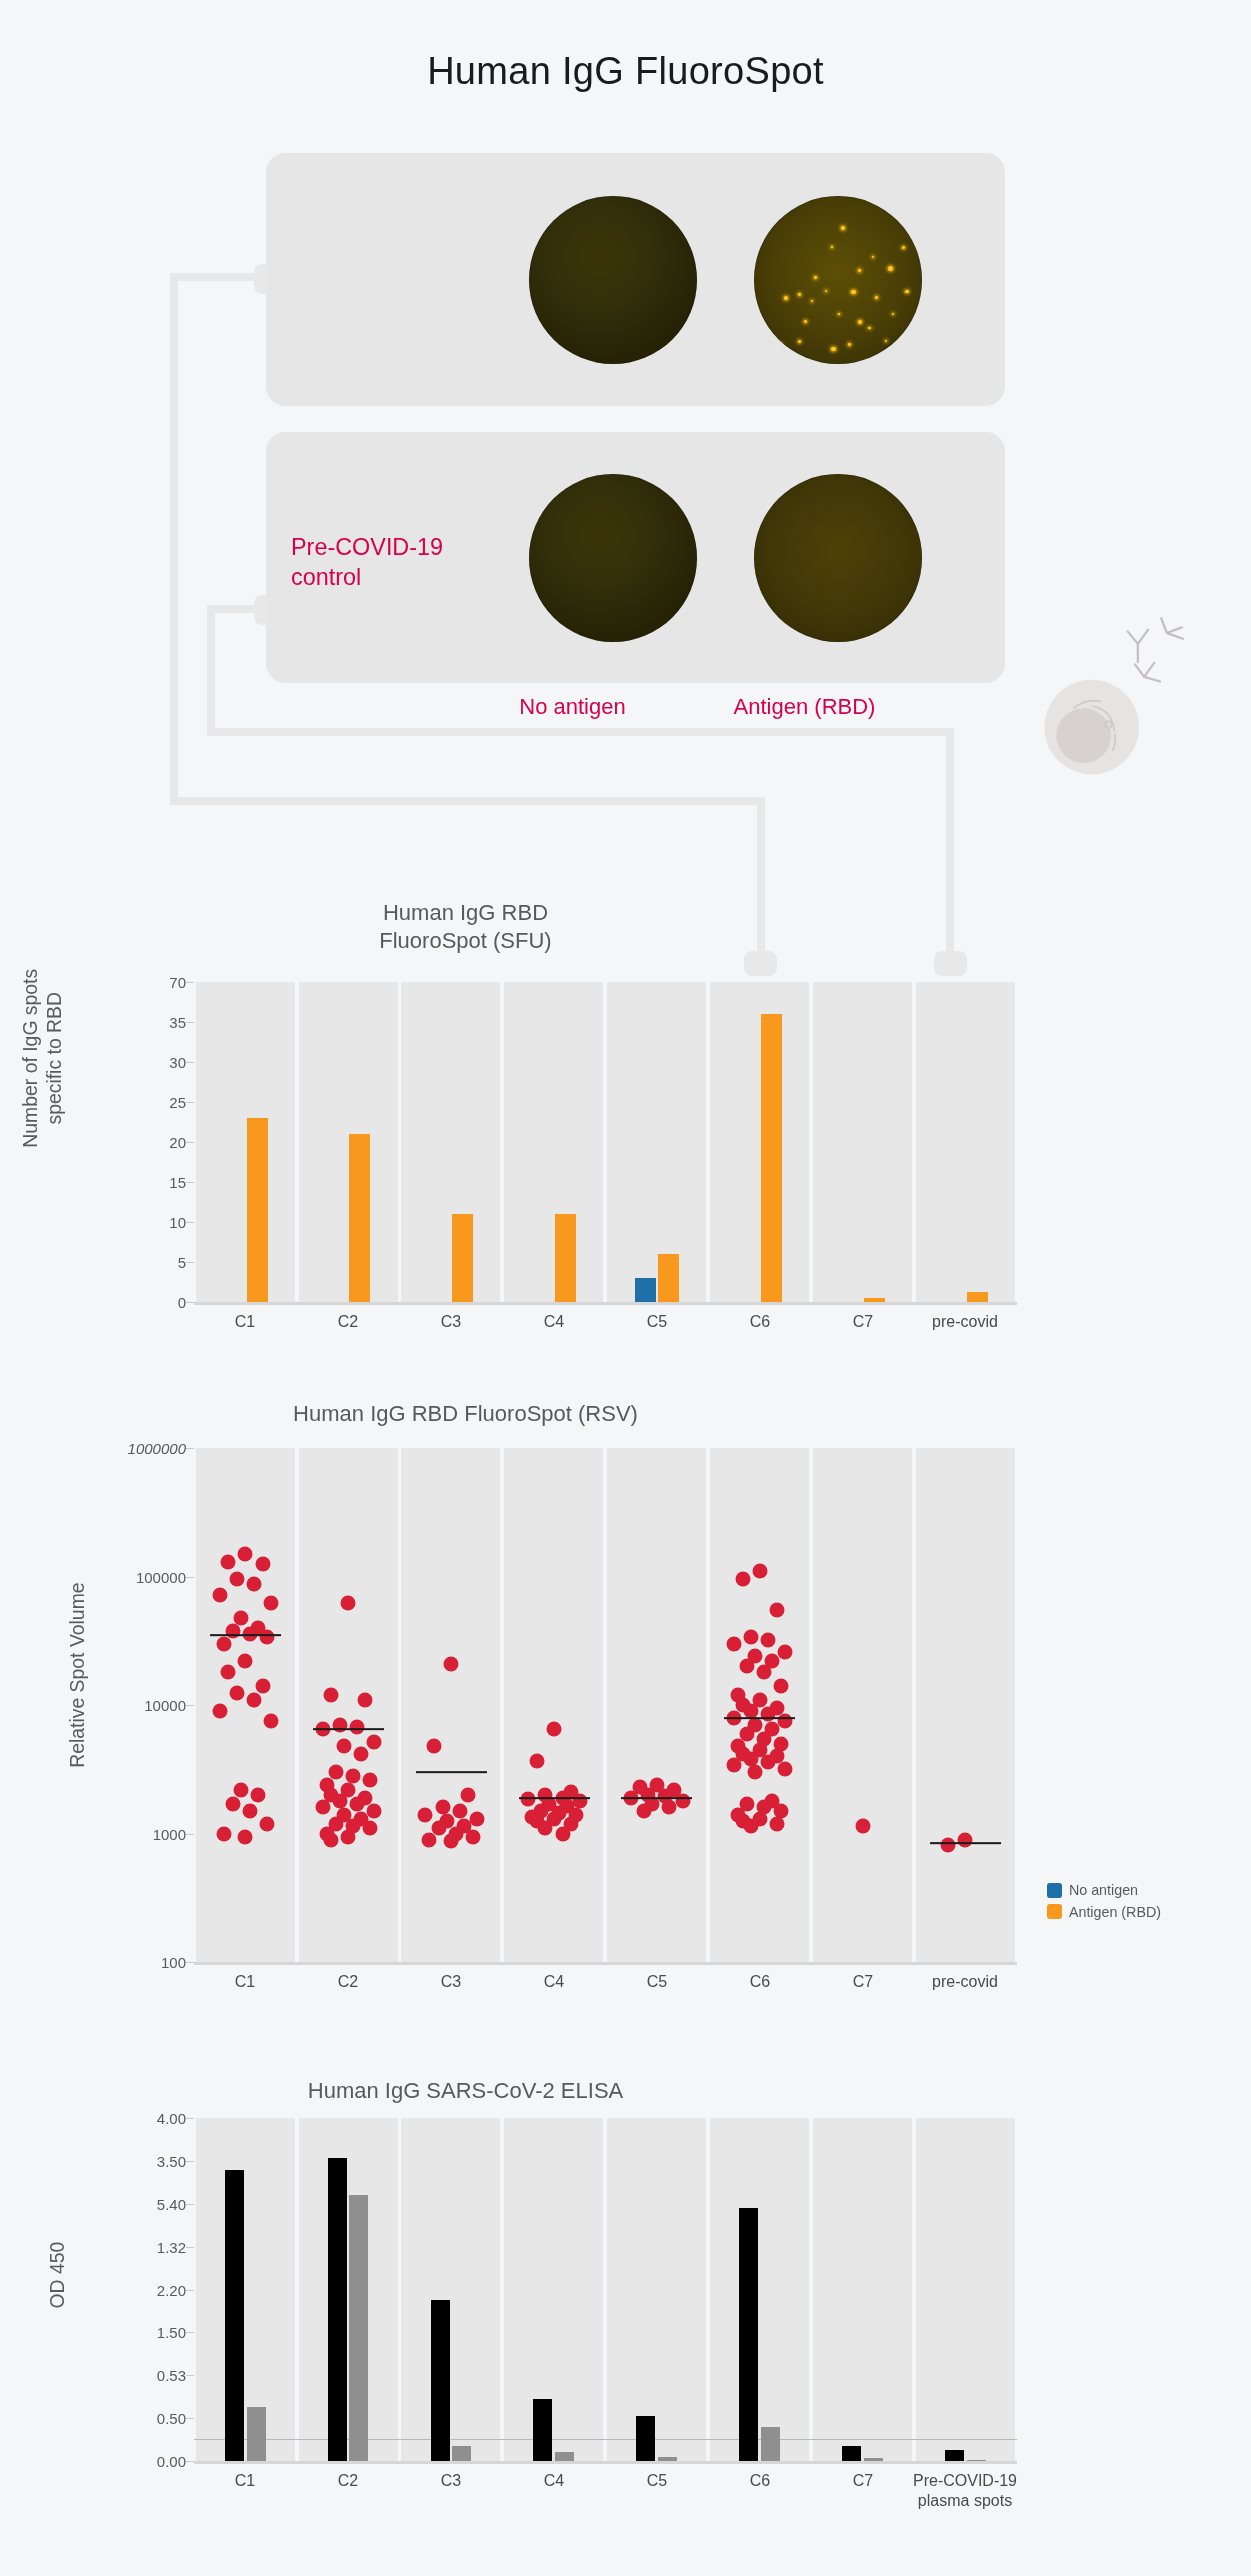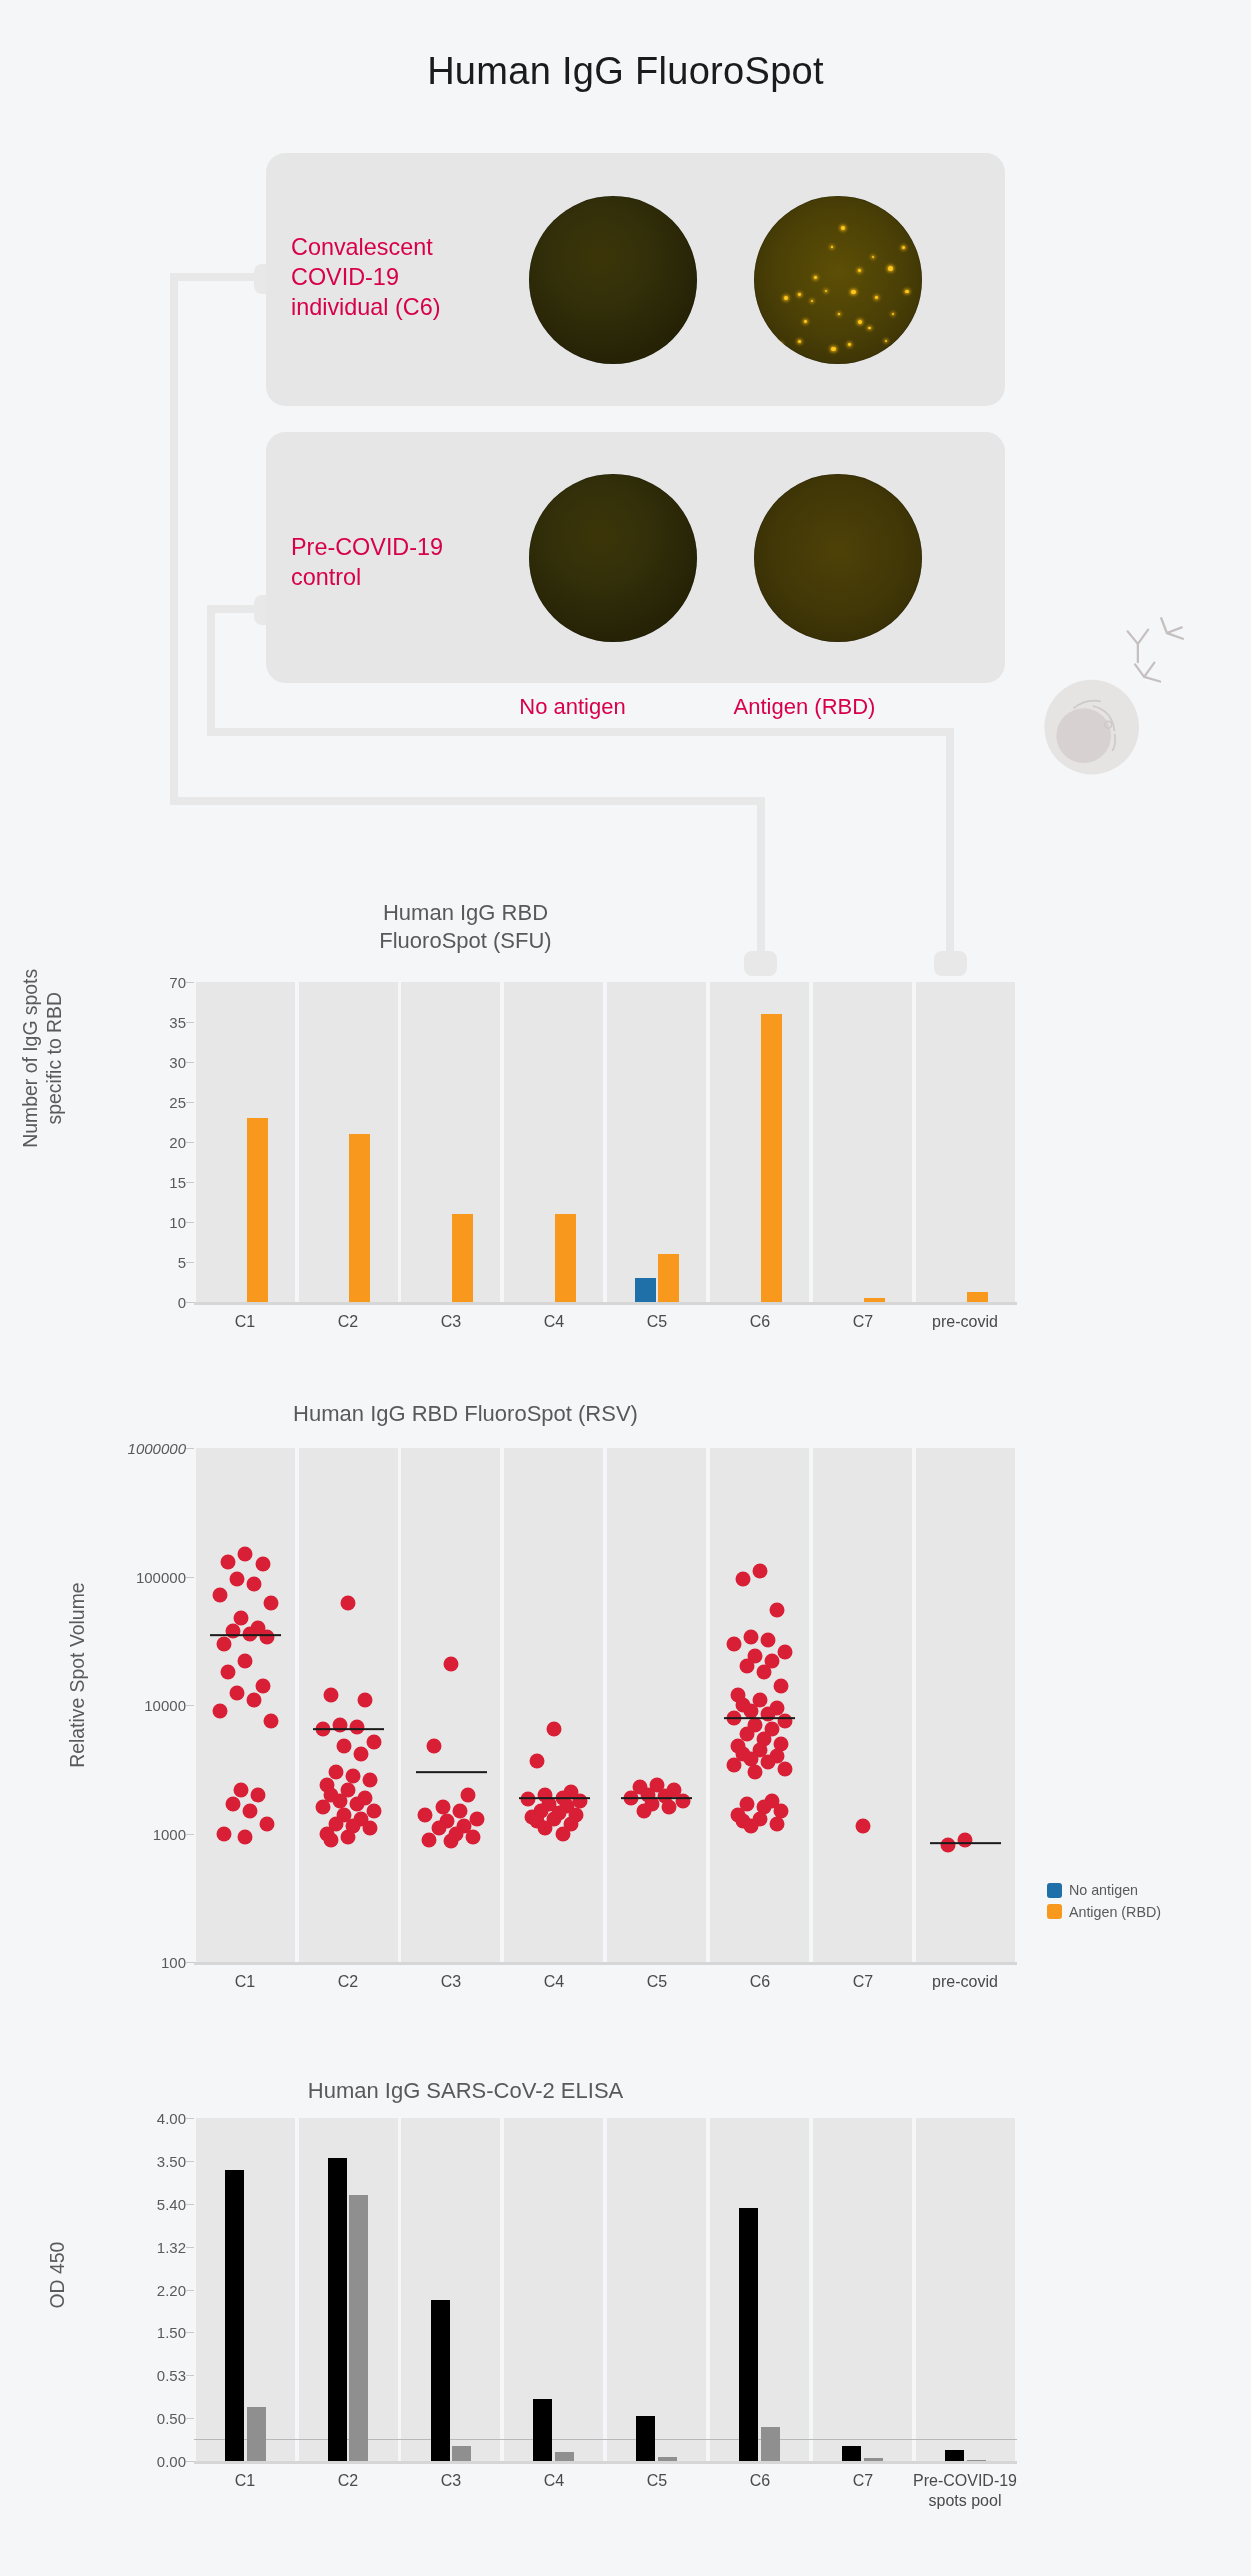--- a/index.html
+++ b/index.html
@@ -117,25 +117,20 @@
 
   <div class="knob" style="left:254px; top:595px; width:25px; height:30px;"></div>
   <div class="conn" style="left:207px; top:605px; width:55px; height:8px;"></div>
   <div class="conn" style="left:207px; top:605px; width:8px; height:131px;"></div>
   <div class="conn" style="left:207px; top:728px; width:747px; height:8px;"></div>
   <div class="conn" style="left:946px; top:728px; width:8px; height:234px;"></div>
   <div class="knob" style="left:934px; top:951px; width:33px; height:25px;"></div>
 </div>
 
 <div class="panel" id="panel-conv">
-  <div class="panel-label" id="lbl-conv">
-      <div>Convalescent</div>
-      <div>COVID-19</div>
-      <div>individual (C6)</div>
-    </div>
   <div class="well w1 well-noag"></div>
   <div class="well w2 well-ag-conv" id="well-spots">
       <div class="spot" style="left: 52%; top: 18%; width: 4px; height: 4px;"></div>
       <div class="spot" style="left: 70%; top: 36%; width: 2.3px; height: 2.3px;"></div>
       <div class="spot" style="left: 36%; top: 48%; width: 2.9px; height: 2.9px;"></div>
       <div class="spot" style="left: 62%; top: 44%; width: 2.9px; height: 2.9px;"></div>
       <div class="spot" style="left: 80%; top: 42%; width: 5.1px; height: 5.1px;"></div>
       <div class="spot" style="left: 46%; top: 30%; width: 1.7px; height: 1.7px;"></div>
       <div class="spot" style="left: 88%; top: 30%; width: 3.4px; height: 3.4px;"></div>
       <div class="spot" style="left: 26%; top: 58%; width: 2.9px; height: 2.9px;"></div>
@@ -503,21 +498,21 @@
       <div class="xtick" style="left: 566px;">
         <div>C6</div>
       </div>
       <div class="band" style="left: 619px; width: 99px;"></div>
       <div class="xtick" style="left: 669px;">
         <div>C7</div>
       </div>
       <div class="band" style="left: 722px; width: 99px;"></div>
       <div class="xtick" style="left: 771px;">
         <div>Pre-COVID-19</div>
-        <div>spots pool</div>
+        <div>plasma spots</div>
       </div>
       <div class="axis-line" style="left: 0px; right: 0px; bottom: -3.4px; height: 3.4px;"></div>
       <div class="ytick" style="top: 0%;">4.00</div>
       <div class="ytickmark" style="top: 0%;"></div>
       <div class="ytick" style="top: 12.5%;">3.50</div>
       <div class="ytickmark" style="top: 12.5%;"></div>
       <div class="ytick" style="top: 25%;">5.40</div>
       <div class="ytickmark" style="top: 25%;"></div>
       <div class="ytick" style="top: 37.5%;">1.32</div>
       <div class="ytickmark" style="top: 37.5%;"></div>

